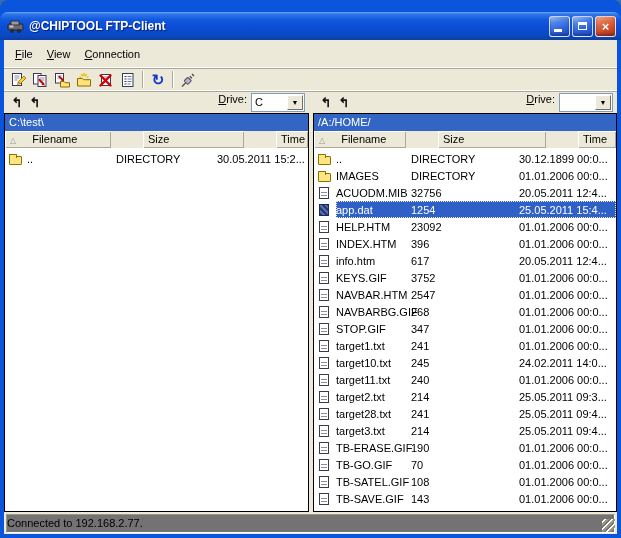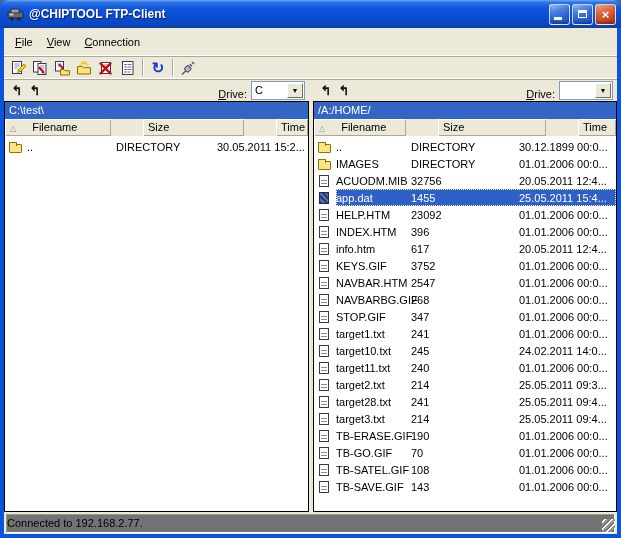--- a/index.html
+++ b/index.html
@@ -5,21 +5,21 @@
   * { box-sizing: border-box; margin: 0; padding: 0; }
   html,body { width:621px; height:538px; font-family:"Liberation Sans", sans-serif; }
   body { background:#3a6ea5; overflow:hidden; }
 
   .window{ position:absolute; left:0; top:0; width:621px; height:538px;
     background:#0B55DC; border-radius:8px 8px 0 0; display:flex; flex-direction:column; }
 
   
   .titlebar{ height:28px; flex:none; display:flex; align-items:center; padding:0 5px;
     border-radius:8px 8px 0 0;
-    background:linear-gradient(180deg,#6FA5F2 0%,#2E77E8 8%,#1257DE 28%,#0A4ED8 55%,#0A48C4 82%,#0B3FA6 100%); }
+    background:linear-gradient(180deg,#6FA5F2 0%,#2E77E8 8%,#1257DE 28%,#0A4ED8 55%,#0A48C4 82%,#0B3FA6 100%);margin-top:12px; }
   .app-icon{ width:18px; height:16px; margin:0 4px 0 2px; flex:none; }
   .title-text{ color:#fff; font-weight:bold; font-size:12px; text-shadow:1px 1px 1px rgba(0,0,60,.6);
     flex:1; white-space:nowrap; overflow:hidden; }
   .cap-btn{ width:21px; height:21px; margin-left:2px; border-radius:3px; border:1px solid rgba(255,255,255,.75);
     display:flex; align-items:center; justify-content:center; position:relative; flex:none;
     background:linear-gradient(160deg,#9DBEF3 0%,#4E84E8 30%,#2E62D8 62%,#1E4FBE 100%);
     box-shadow:inset 0 -2px 3px rgba(0,0,60,.35); cursor:default; }
   .cap-btn.close{ background:linear-gradient(160deg,#F0A58B 0%,#DE6A44 35%,#CC4722 70%,#A93C12 100%); }
   .glyph-min{ position:absolute; left:4px; bottom:4px; width:8px; height:3px; background:#fff; }
   .glyph-max{ width:9px; height:8px; border:1px solid #fff; border-top:3px solid #fff; }
@@ -42,21 +42,21 @@
   .refresh-glyph{ color:#1836cc; font-size:15px; font-weight:bold; line-height:1; }
 
   
   .content{ flex:1; position:relative; min-height:0; }
   .pane{ position:absolute; top:0; bottom:0; display:flex; flex-direction:column; }
   .pane-left{ left:0; width:305px; }
   .pane-right{ left:309px; width:304px; }
 
   .pane-tb{ height:22px; flex:none; display:flex; align-items:center; padding:0 4px; font-size:11px; }
   .nav-arrow{ font-size:13px; font-weight:bold; color:#111; width:18px; text-align:center; cursor:default; line-height:1; }
-  .drive-wrap{ margin-left:auto; display:flex; align-items:flex-end; }
+  .drive-wrap{ margin-left:auto; display:flex; align-items:flex-start; }
   .drive-label{ display:inline-block; margin-right:4px; }
   .combo{ width:54px; height:19px; background:#fff; border:1px solid #7F9DB9; display:flex; align-items:center; }
   .combo-value{ flex:1; padding-left:3px; font-size:11px; line-height:1; }
   .combo-btn{ width:16px; height:15px; margin-right:1px; flex:none; background:#ECE9D8; text-align:center;
     border:1px solid; border-color:#fff #716F64 #716F64 #fff; font-size:7px; line-height:14px; color:#000; cursor:default; }
 
   .pane-box{ flex:1; min-height:0; border:1px solid #000000; background:#f9a8d4; display:flex; flex-direction:column; }
   .pathbar{ height:17px; flex:none; background:#3366C4; color:#fff; font-size:11px; line-height:17px;
     padding-left:4px; white-space:nowrap; overflow:hidden; }
 
@@ -284,21 +284,21 @@
                   <span class="c-time">20.05.2011 12:4...</span>
                 </span>
               </div>
 
               <div class="lrow selected">
                 <span class="cell-icon">
                   <span class="fi fi-dat"></span>
                 </span>
                 <span class="rowmain">
                   <span class="c-name">app.dat</span>
-                  <span class="c-size">1455</span>
+                  <span class="c-size">1254</span>
                   <span class="c-time">25.05.2011 15:4...</span>
                 </span>
               </div>
 
               <div class="lrow">
                 <span class="cell-icon">
                   <span class="fi fi-file"></span>
                 </span>
                 <span class="rowmain">
                   <span class="c-name">HELP.HTM</span>

